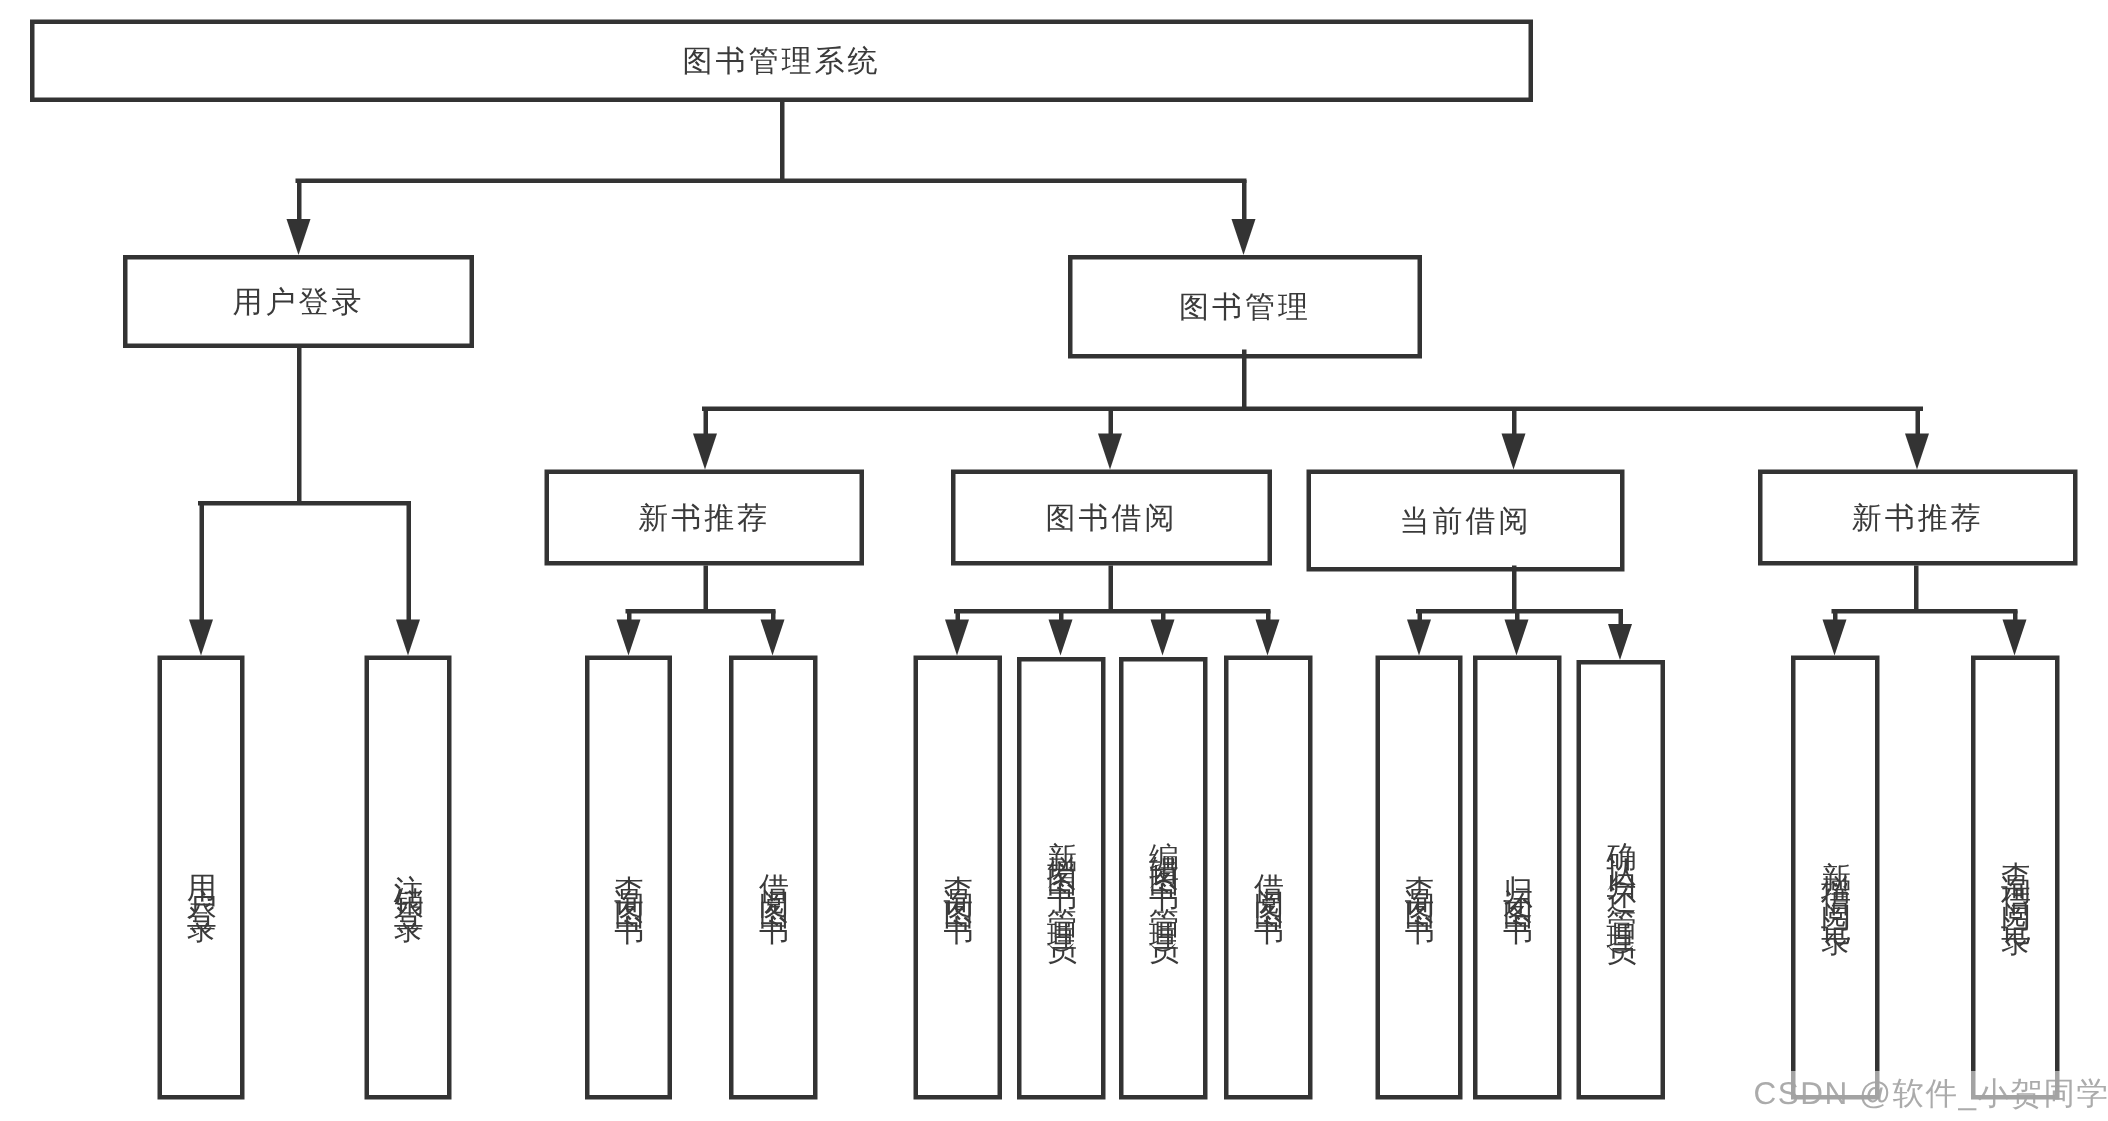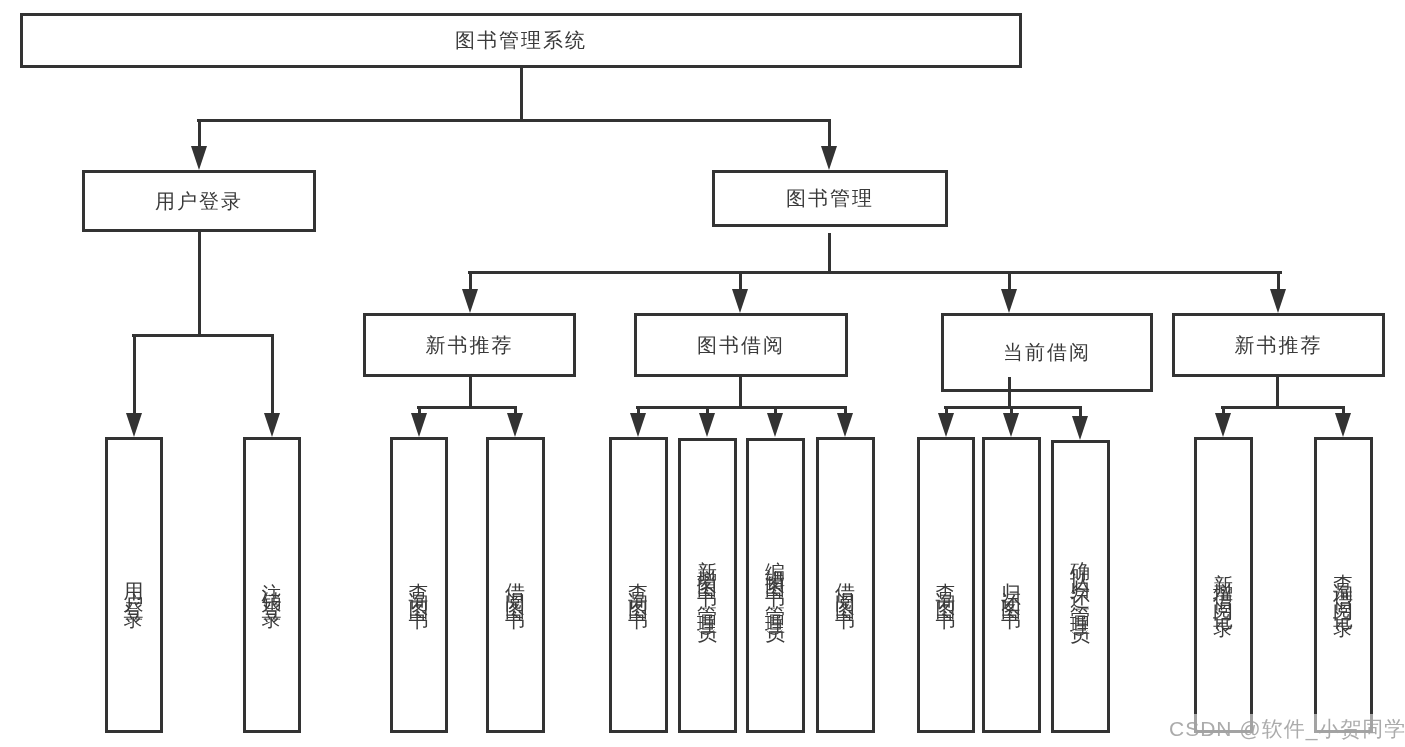--- a/index.html
+++ b/index.html
@@ -33,25 +33,25 @@
   }
 </style>
 </head>
 <body>
 
 <div class="canvas">
 
   <div class="node h" style="left:20px;top:13px;width:1002px;height:55px">图书管理系统</div>
 
   <div class="node h" style="left:82px;top:170px;width:234px;height:62px">用户登录</div>
-  <div class="node h" style="left:712px;top:170px;width:236px;height:57px">图书管理</div>
+  <div class="node h" style="left:712px;top:170px;width:236px;height:69px">图书管理</div>
 
   <div class="node h" style="left:363px;top:313px;width:213px;height:64px">新书推荐</div>
   <div class="node h" style="left:634px;top:313px;width:214px;height:64px">图书借阅</div>
-  <div class="node h" style="left:941px;top:313px;width:212px;height:79px">当前借阅</div>
+  <div class="node h" style="left:871px;top:313px;width:212px;height:68px">当前借阅</div>
   <div class="node h" style="left:1172px;top:313px;width:213px;height:64px">新书推荐</div>
 
   <div class="node v" style="left:105px;top:437px;width:58px;height:296px">用户登录</div>
   <div class="node v" style="left:243px;top:437px;width:58px;height:296px">注销登录</div>
 
   <div class="node v" style="left:390px;top:437px;width:58px;height:296px">查询图书</div>
   <div class="node v" style="left:486px;top:437px;width:59px;height:296px">借阅图书</div>
 
   <div class="node v" style="left:609px;top:437px;width:59px;height:296px">查询图书</div>
   <div class="node v" style="left:678px;top:438px;width:59px;height:295px">新增图书（管理员）</div>

